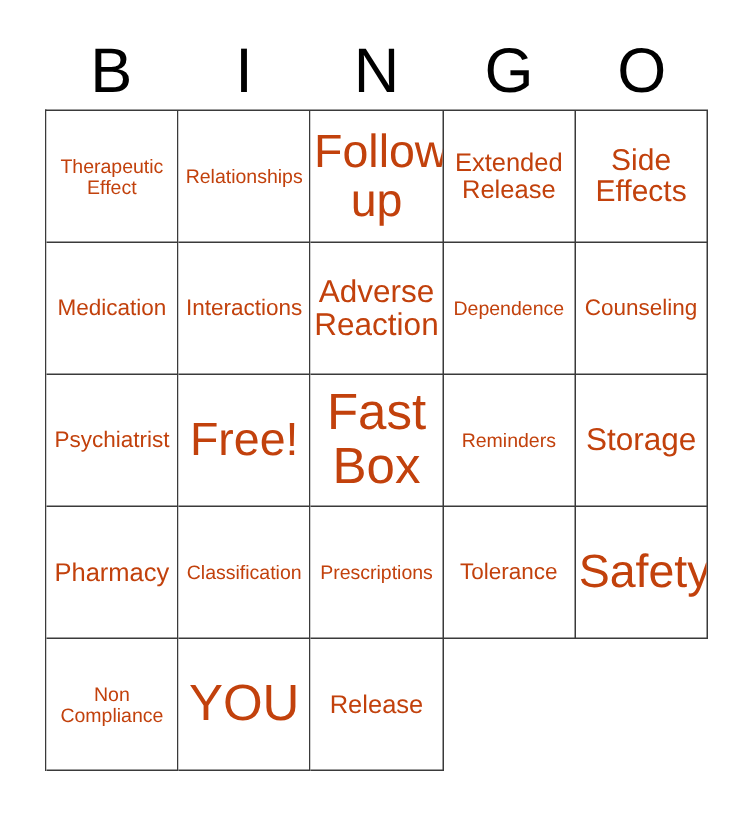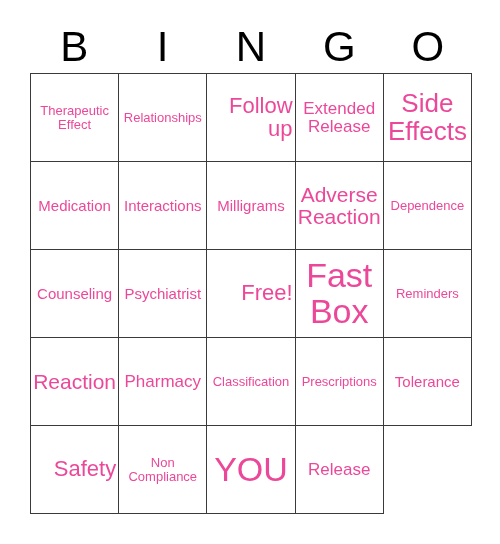--- a/index.html
+++ b/index.html
@@ -62,31 +62,31 @@
     text-align: center;
     padding: 1px 2px;
     overflow: hidden;
     background: #ffffff;
   }
   .cell-text {
     display: block;
     width: 100%;
     text-align: center;
     line-height: 1.04;
-    color: #ec4899;
+    color: #c2410c;
     word-break: normal;
     hyphens: none;
   }
   
   .fs-xs .cell-text { font-size: 13px; }
   .fs-s  .cell-text { font-size: 15px; }
   .fs-m  .cell-text { font-size: 17px; }
   .fs-l  .cell-text { font-size: 21px; }
-  .fs-xl .cell-text { font-size: 26px; }
-  .fs-xxl .cell-text { font-size: 22px; text-align: right; }
+  .fs-xl .cell-text { font-size: 20px; }
+  .fs-xxl .cell-text { font-size: 31px; }
   .fs-huge .cell-text { font-size: 34px; }
 </style>
 </head>
 <body>
 
 <div id="card">
 
   <div id="header-row">
       <div class="header-letter">B</div>
       <div class="header-letter">I</div>
@@ -110,23 +110,20 @@
       </div>
       <div class="cell fs-xl">
         <span class="cell-text">Side Effects</span>
       </div>
       <div class="cell fs-s">
         <span class="cell-text">Medication</span>
       </div>
       <div class="cell fs-s">
         <span class="cell-text">Interactions</span>
       </div>
-      <div class="cell fs-s">
-        <span class="cell-text">Milligrams</span>
-      </div>
       <div class="cell fs-l">
         <span class="cell-text">Adverse Reaction</span>
       </div>
       <div class="cell fs-xs">
         <span class="cell-text">Dependence</span>
       </div>
       <div class="cell fs-s">
         <span class="cell-text">Counseling</span>
       </div>
       <div class="cell fs-s">
@@ -135,21 +132,21 @@
       <div class="cell fs-xxl">
         <span class="cell-text">Free!</span>
       </div>
       <div class="cell fs-huge">
         <span class="cell-text">Fast Box</span>
       </div>
       <div class="cell fs-xs">
         <span class="cell-text">Reminders</span>
       </div>
       <div class="cell fs-l">
-        <span class="cell-text">Reaction</span>
+        <span class="cell-text">Storage</span>
       </div>
       <div class="cell fs-m">
         <span class="cell-text">Pharmacy</span>
       </div>
       <div class="cell fs-xs">
         <span class="cell-text">Classification</span>
       </div>
       <div class="cell fs-xs">
         <span class="cell-text">Prescriptions</span>
       </div>

